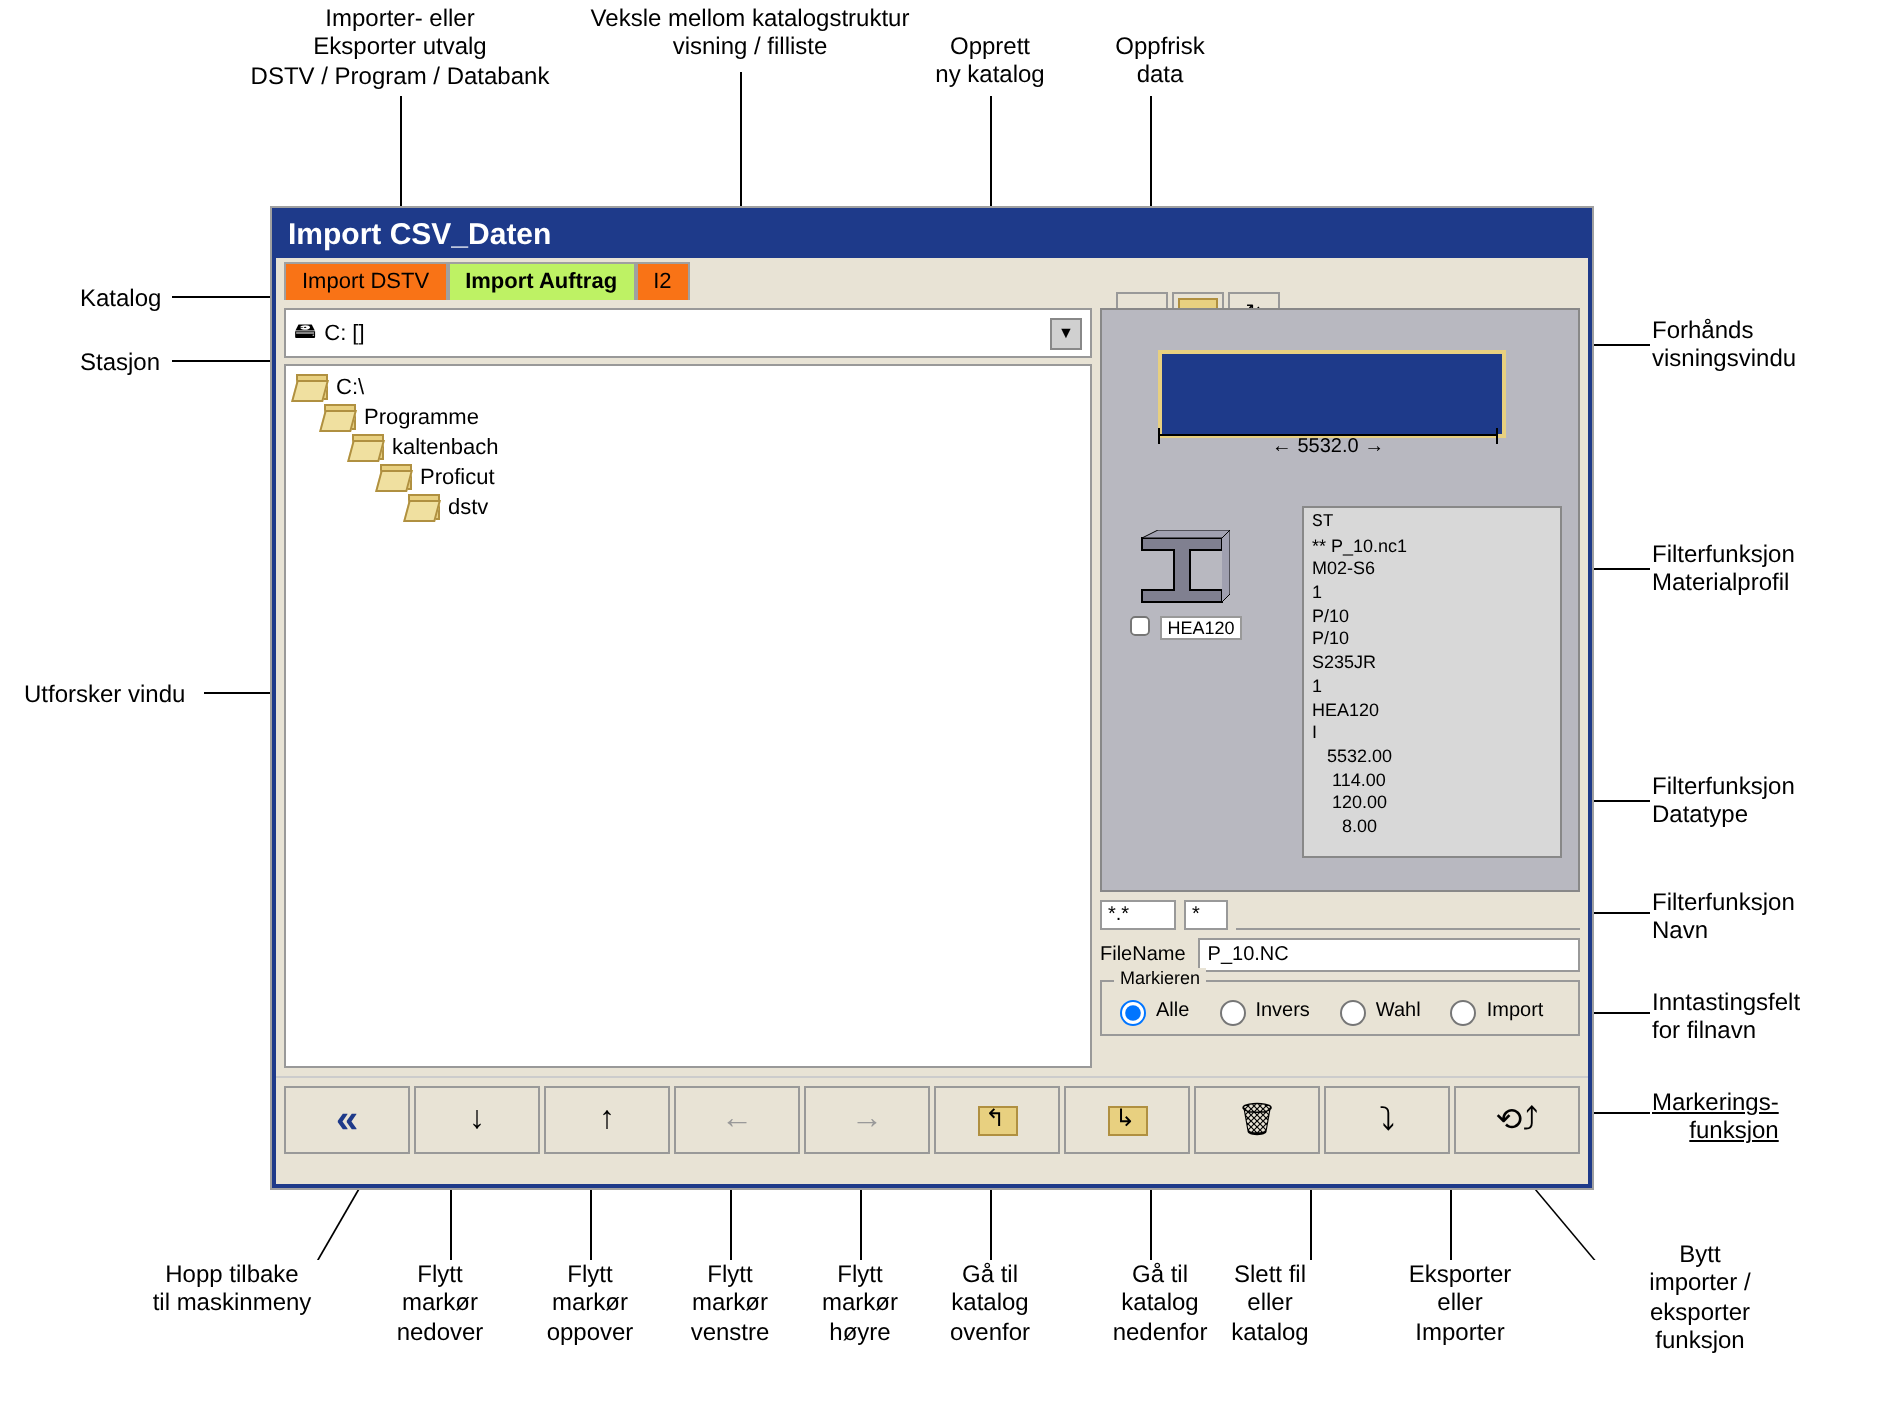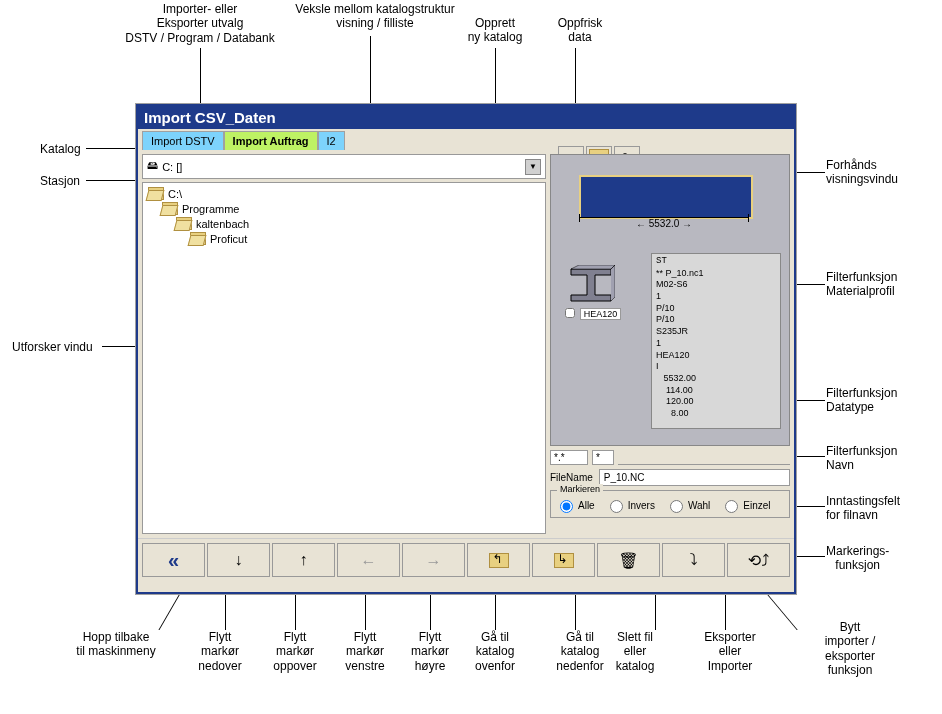--- a/index.html
+++ b/index.html
@@ -39,21 +39,21 @@
     font-size: 15px;
     font-weight: bold;
   }
   .tabs {
     display: flex;
     background: #e8e3d5;
     padding: 2px 4px 0 4px;
   }
   .tab {
     padding: 3px 8px;
-    background: #7dd3fc;
+    background: #f97316;
     border: 1px solid #a0a0a0;
     border-bottom: none;
     margin-right: 0;
     font-size: 11px;
     cursor: pointer;
   }
   .tab.active {
     background: #bef264;
     font-weight: bold;
   }
@@ -318,21 +318,21 @@
 <div class="annotation" style="left: 826px; top: 158px; text-align: left; white-space: pre-line;">Forhånds
 visningsvindu</div>
 <div class="annotation" style="left: 826px; top: 270px; text-align: left; white-space: pre-line;">Filterfunksjon
 Materialprofil</div>
 <div class="annotation" style="left: 826px; top: 386px; text-align: left; white-space: pre-line;">Filterfunksjon
 Datatype</div>
 <div class="annotation" style="left: 826px; top: 444px; text-align: left; white-space: pre-line;">Filterfunksjon
 Navn</div>
 <div class="annotation" style="left: 826px; top: 494px; text-align: left; white-space: pre-line;">Inntastingsfelt
 for filnavn</div>
-<div class="annotation" style="left: 826px; top: 544px; text-align: center; white-space: pre-line;">Markerings-
+<div class="annotation" style="left: 826px; top: 544px; text-align: right; white-space: pre-line; text-decoration: underline;">Markerings-
 funksjon</div>
 
 <div class="annotation" style="left: 66px; top: 630px; width: 100px; white-space: pre-line;">Hopp tilbake
 til maskinmeny</div>
 <div class="annotation" style="left: 190px; top: 630px; width: 60px; white-space: pre-line;">Flytt
 markør
 nedover</div>
 <div class="annotation" style="left: 260px; top: 630px; width: 70px; white-space: pre-line;">Flytt
 markør
 oppover</div>
@@ -423,20 +423,24 @@
             <span>Programme</span>
           </div>
           <div class="tree-item indent-2">
             <span class="folder-icon open"></span>
             <span>kaltenbach</span>
           </div>
           <div class="tree-item indent-3">
             <span class="folder-icon open"></span>
             <span>Proficut</span>
           </div>
+          <div class="tree-item indent-4">
+            <span class="folder-icon open"></span>
+            <span>dstv</span>
+          </div>
         </div>
     </div>
 
     <div class="right-pane">
       <div class="preview-box">
         <div class="preview-shape"></div>
         <div class="preview-dim">← <span>5532.0</span> →</div>
         <div class="profile-icon-box">
           <div class="hbeam">
             <svg viewBox="0 0 48 40">
@@ -488,21 +492,21 @@
             <label>
               <input type="radio" name="mark" style="">
               <span>Invers</span>
             </label>
             <label>
               <input type="radio" name="mark" style="">
               <span>Wahl</span>
             </label>
             <label>
               <input type="radio" name="mark" style="">
-              <span>Einzel</span>
+              <span>Import</span>
             </label>
           </div>
       </div>
     </div>
   </div>
 
   <div class="bottom-toolbar">
     <div class="tb-btn back">
         <span>«</span>
       </div>

